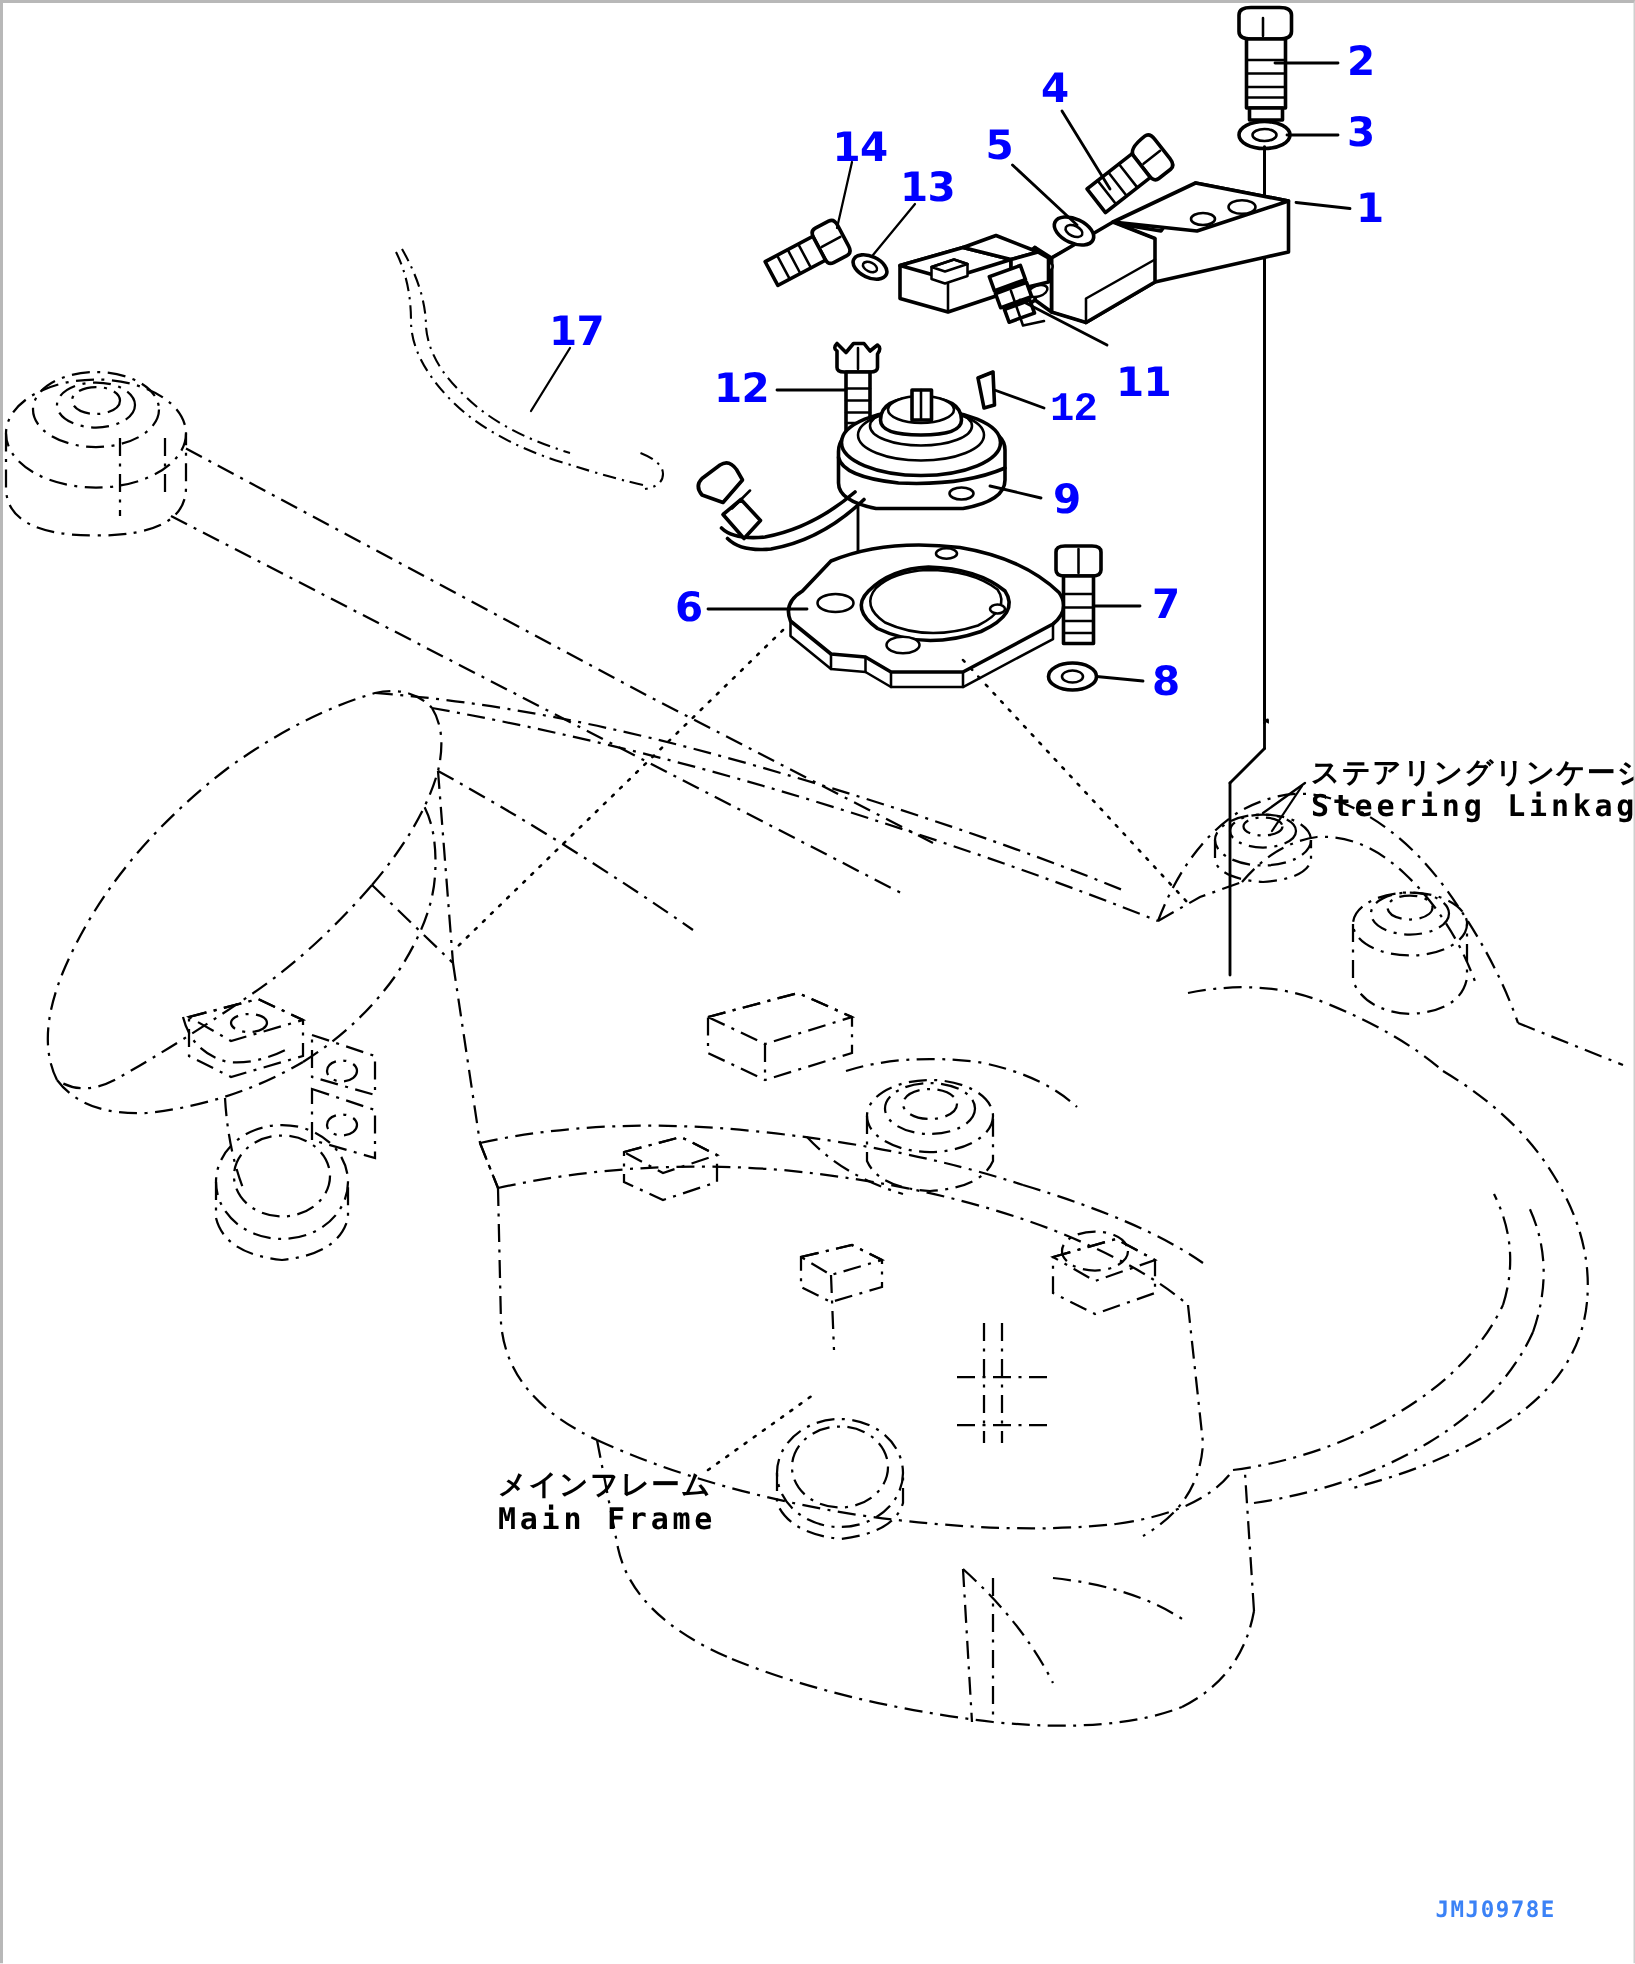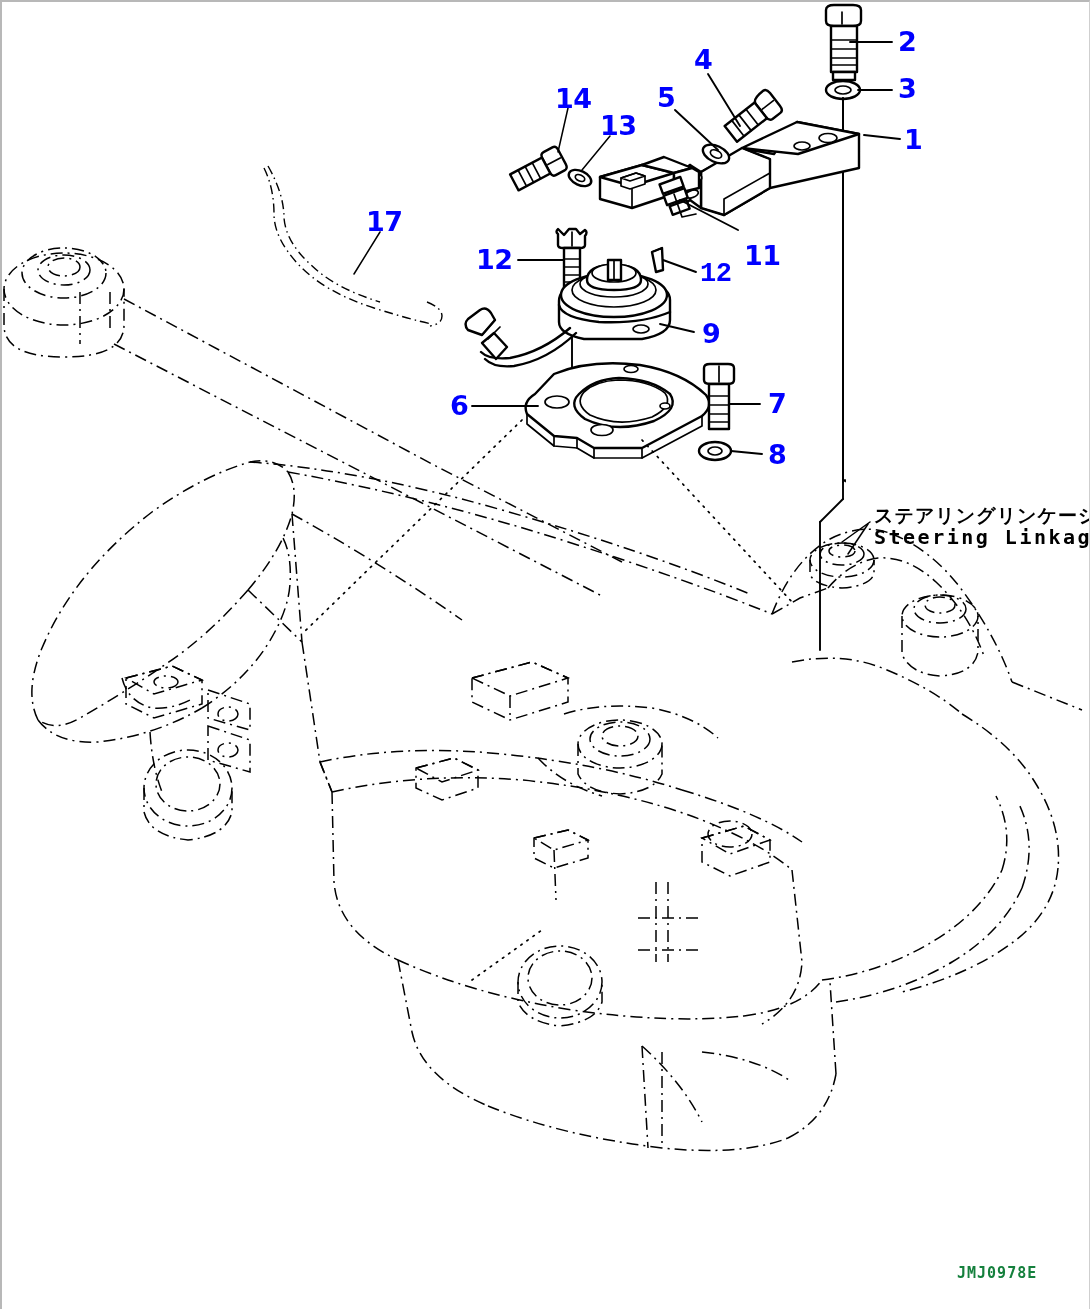--- a/index.html
+++ b/index.html
@@ -53,21 +53,21 @@
     font-weight: 600;
   }
   .cap-en {
     font-family: "DejaVu Sans Mono", monospace;
     font-size: 20px;
     letter-spacing: 2.5px;
     font-weight: 700;
   }
   .watermark {
     position: absolute;
-    color: #15803d;
+    color: #3b82f6;
     font-family: "DejaVu Sans Mono", monospace;
     font-size: 15px;
     letter-spacing: 1px;
     font-weight: 700;
     user-select: none;
   }
 </style>
 </head>
 <body>
 
@@ -442,16 +442,20 @@
   <div class="callout" style="left:698px; top:259px;font-family:Liberation Mono, monospace;">12</div>
   <div class="callout" style="left:598px; top:110px;">13</div>
   <div class="callout" style="left:553px; top:83px;text-align:right;">14</div>
   <div class="callout" style="left:364px; top:206px;">17</div>
 
   <div class="cap-block" style="left:872px; top:503px;">
     <div class="cap-jp">ステアリングリンケージ</div>
     <div class="cap-en">Steering Linkage</div>
   </div>
 
+  <div class="cap-block" style="left:330px; top:978px;">
+    <div class="cap-jp">メインフレーム</div>
+    <div class="cap-en">Main Frame</div>
+  </div>
 
   <div class="watermark" style="left:955px; top:1262px;">JMJ0978E</div>
 
 </div>
 
 </body></html>

